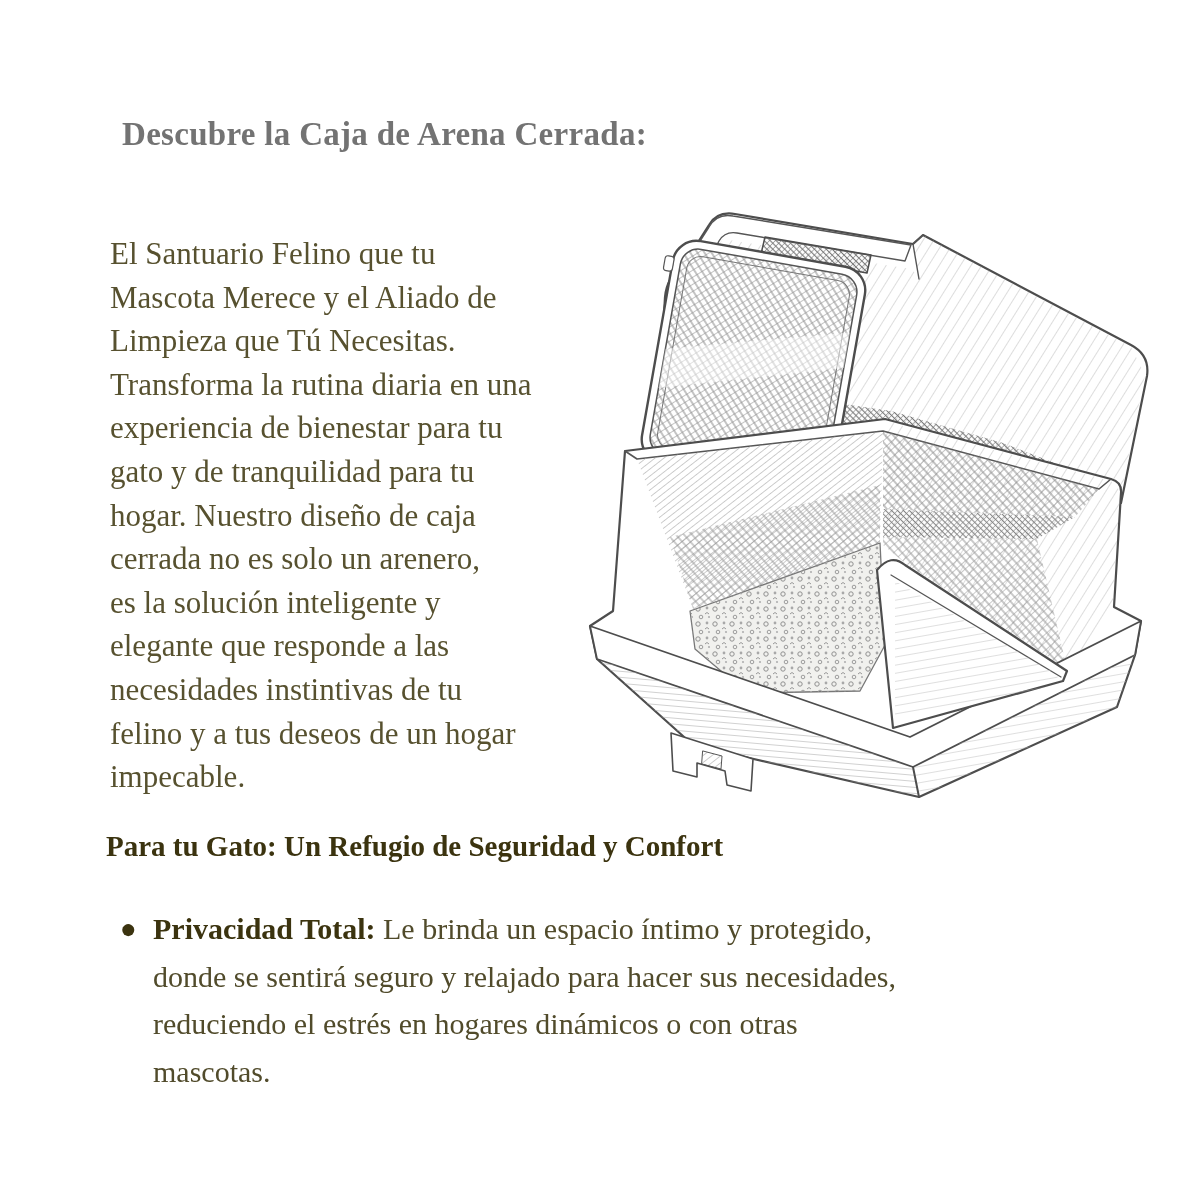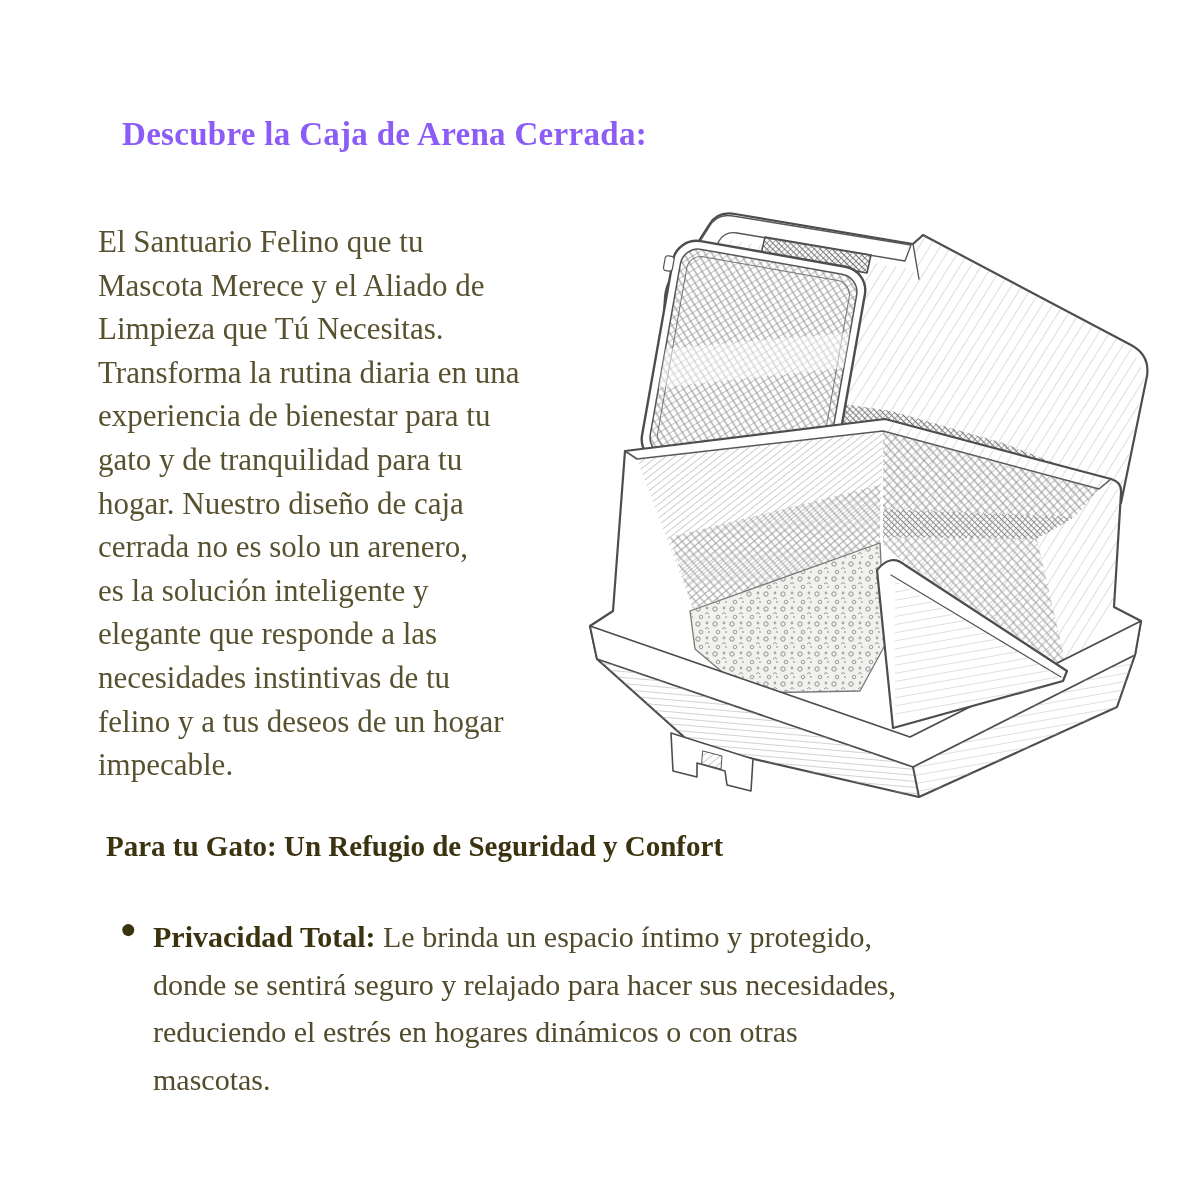--- a/index.html
+++ b/index.html
@@ -12,37 +12,37 @@
     font-family: "Liberation Serif", "DejaVu Serif", serif;
   }
   .page-title {
     position: absolute;
     left: 122px;
     top: 116px;
     margin: 0;
     font-size: 33px;
     font-weight: bold;
     letter-spacing: 0.3px;
-    color: #8b5cf6;
+    color: #737373;
     white-space: nowrap;
   }
   .illustration {
     position: absolute;
     left: 575px;
     top: 185px;
     width: 615px;
     height: 615px;
   }
   .illustration svg { width: 100%; height: 100%; display: block; }
   .intro {
     position: absolute;
     left: 98px;
     top: 220px;
     width: 520px;
-    margin: 0;
+    margin: 12px;
     font-size: 31px;
     line-height: 43.6px;
     color: #57512f;
     white-space: pre-line;
   }
   .section-heading {
     position: absolute;
     left: 98px;
     top: 822px;
     margin: 8px;
@@ -66,21 +66,21 @@
     font-size: 30px;
     line-height: 47.5px;
     color: #514b2b;
   }
   .bullet-dot {
     width: 33px;
     flex: 0 0 33px;
     font-size: 28px;
     color: #3b330f;
   }
-  .li-text { flex: 1; white-space: pre-line; margin-top: 8px; }
+  .li-text { flex: 1; white-space: pre-line; }
   .li-text strong { color: #3b330f; font-weight: bold; }
 </style>
 </head>
 <body>
 
 <div class="canvas">
 
   <h1 class="page-title">Descubre la Caja de Arena Cerrada:</h1>
 
   <div class="illustration">

